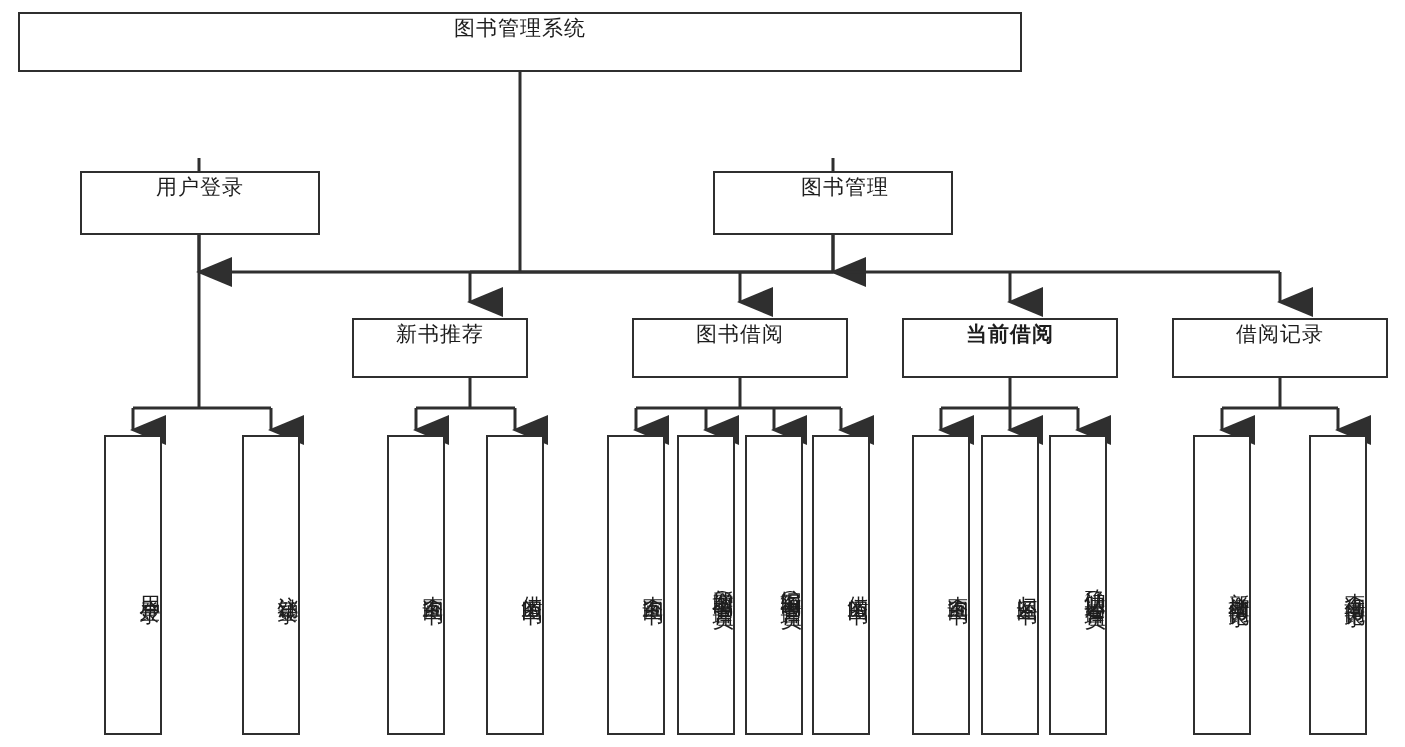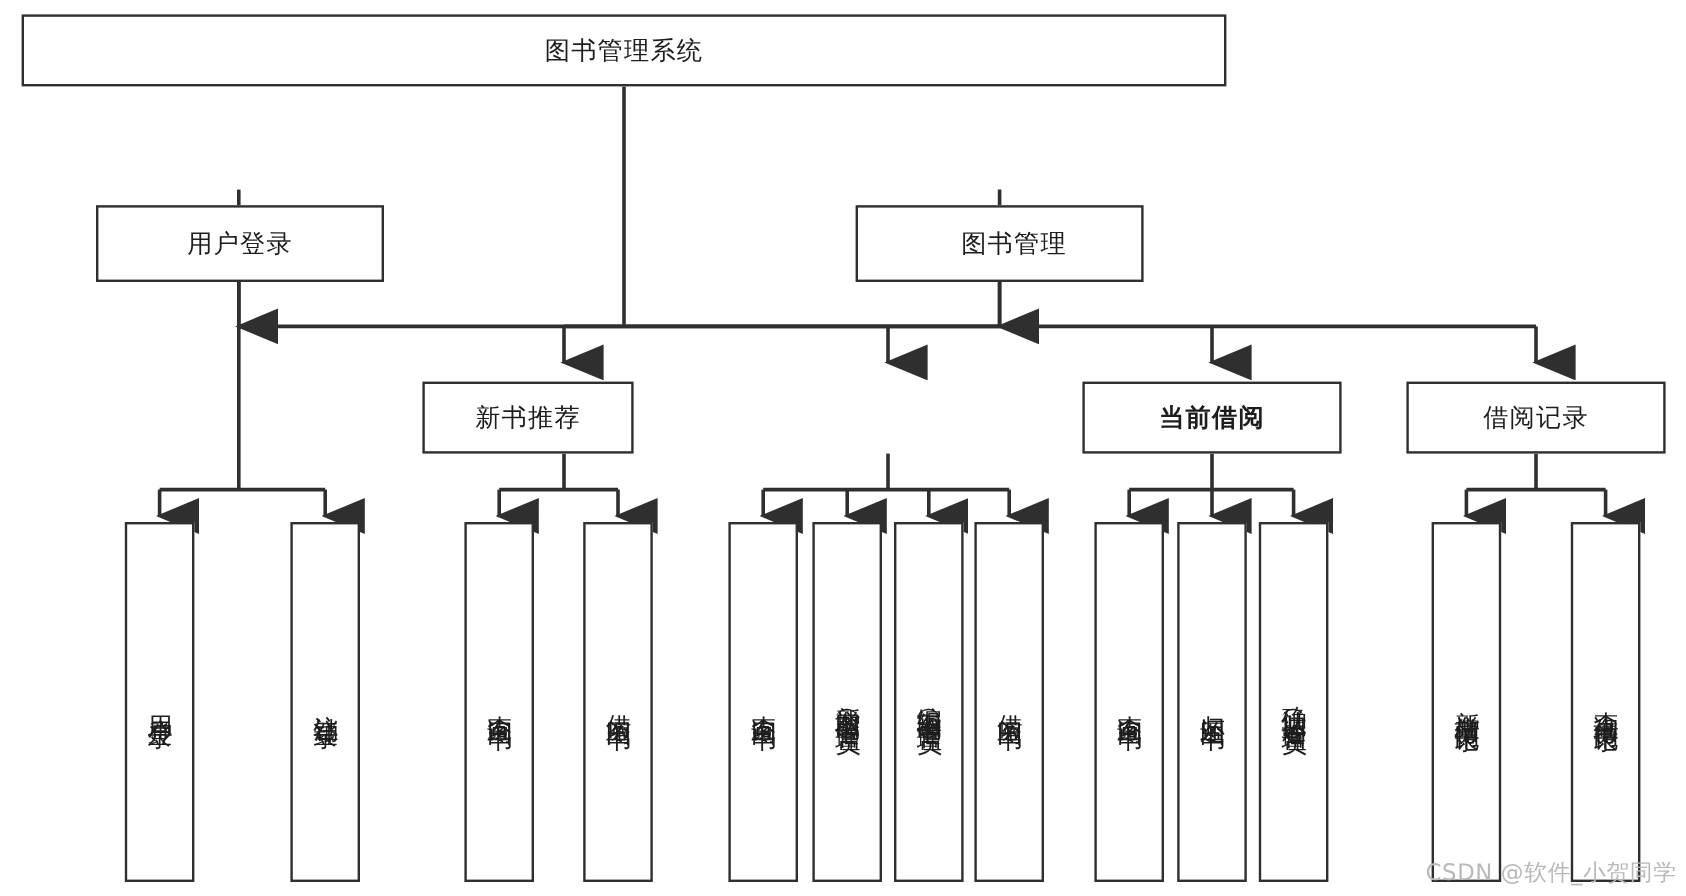--- a/index.html
+++ b/index.html
@@ -16,21 +16,20 @@
     height: 747px;
     background: #ffffff;
     overflow: hidden;
   }
   .node {
     position: absolute;
     box-sizing: border-box;
     border: 2px solid #2f2f2f;
     background: #ffffff;
     display: flex;
-    align-items: center;
     justify-content: center;
     color: #1d1d1d;
   }
   .node.h {
     font-size: 21px;
     letter-spacing: 1px;
   }
   .node.v {
     font-size: 21px;
     writing-mode: vertical-rl;
@@ -144,20 +143,23 @@
   <div class="node h" style="left:80px; top:171px; width:240px; height:64px;">
     <span>用户登录</span>
   </div>
   <div class="node h" style="left:713px; top:171px; width:240px; height:64px;padding-left:24px;">
     <span>图书管理</span>
   </div>
 
   <div class="node h" style="left:352px; top:318px; width:176px; height:60px;">
     <span>新书推荐</span>
   </div>
+  <div class="node h" style="left:632px; top:318px; width:216px; height:60px;">
+    <span>图书借阅</span>
+  </div>
   <div class="node h" style="left:902px; top:318px; width:216px; height:60px;font-weight:bold;">
     <span>当前借阅</span>
   </div>
   <div class="node h" style="left:1172px; top:318px; width:216px; height:60px;">
     <span>借阅记录</span>
   </div>
 
   <div class="node v" style="left:104px; top:435px; width:58px; height:300px;">
     <span class="vtxt">用户登录</span>
   </div>
@@ -195,15 +197,14 @@
     <span class="vtxt">确认归还（管理员）</span>
   </div>
 
   <div class="node v" style="left:1193px; top:435px; width:58px; height:300px;">
     <span class="vtxt">新增借阅记录</span>
   </div>
   <div class="node v" style="left:1309px; top:435px; width:58px; height:300px;">
     <span class="vtxt">查询借阅记录</span>
   </div>
 
-  <div class="watermark">CSDN @软件_小贺同学</div>
 
 </div>
 
 </body></html>

